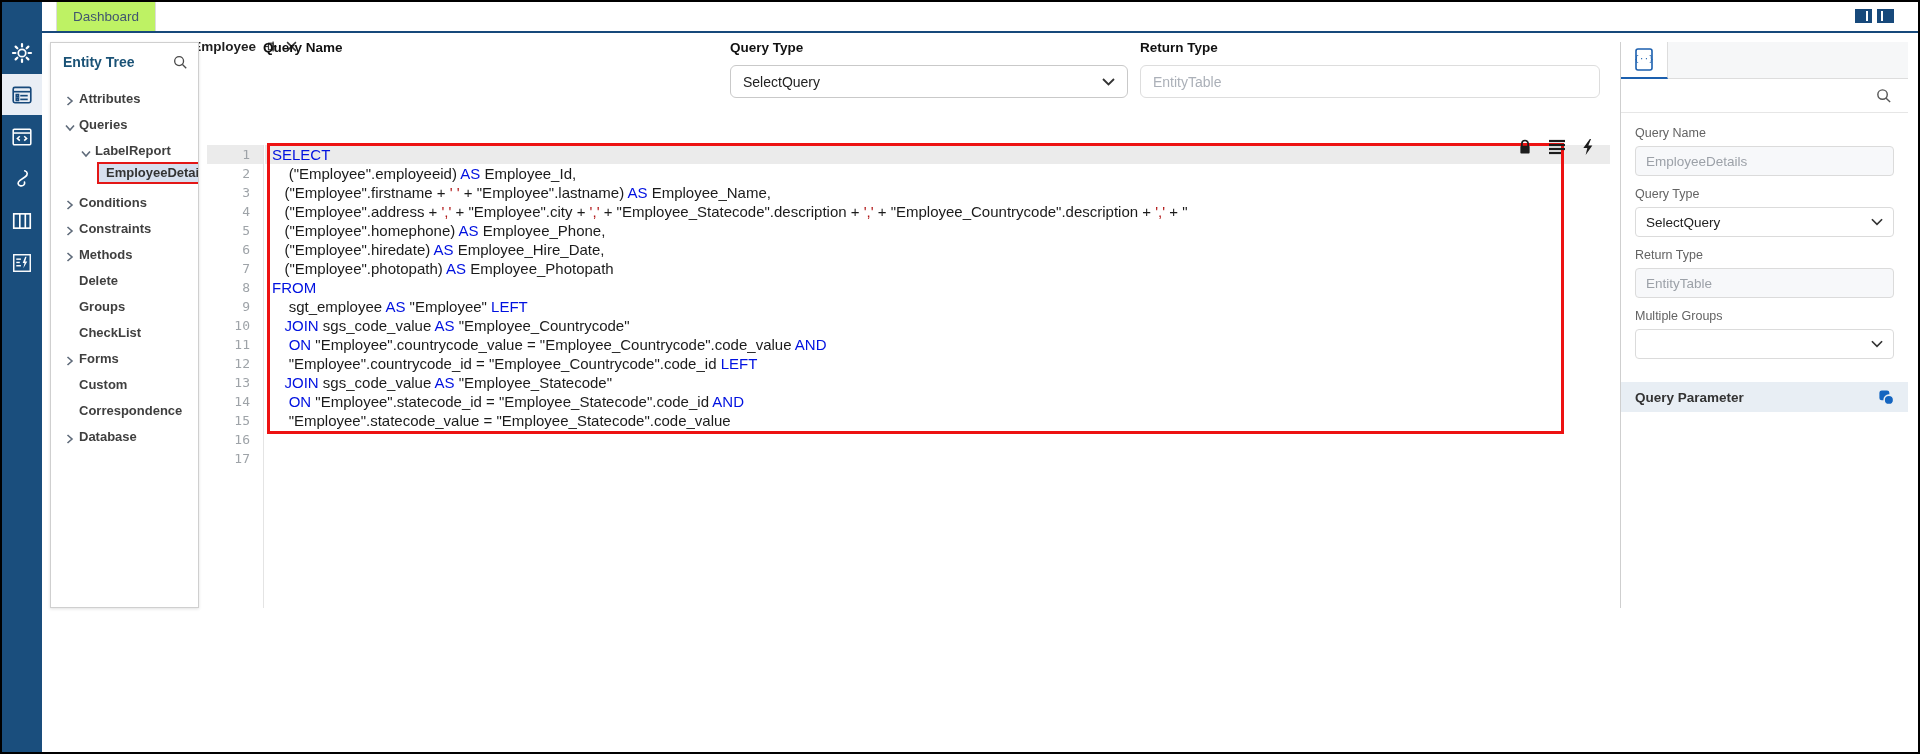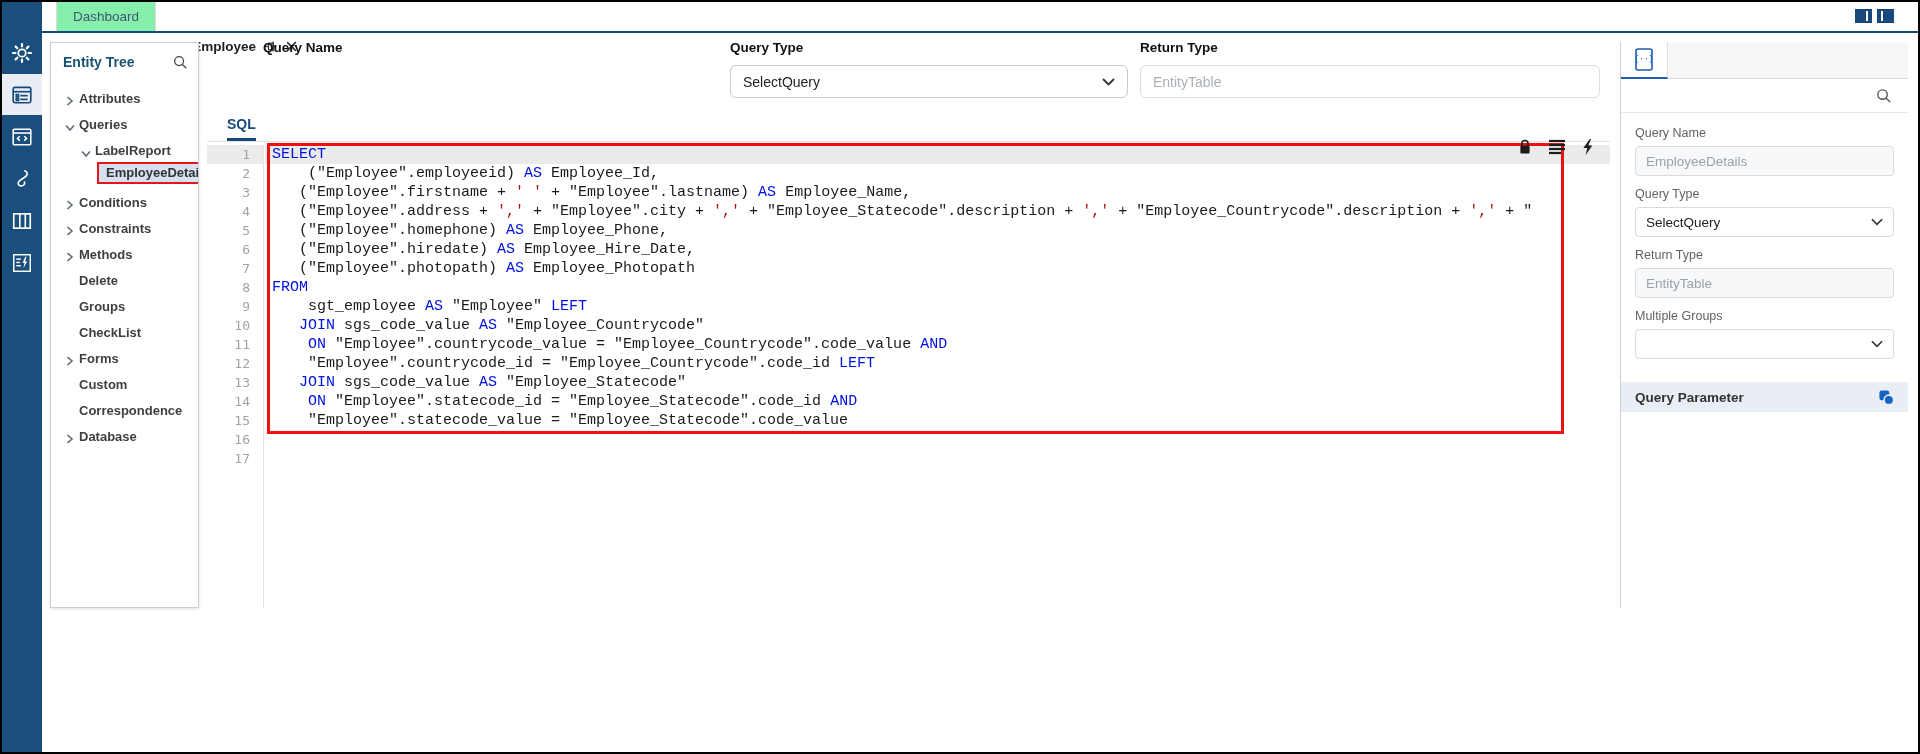--- a/index.html
+++ b/index.html
@@ -7,21 +7,21 @@
   body { font-family:"Liberation Sans", sans-serif; background:#fff; }
   .frame { position:relative; width:1920px; height:754px; border:2px solid #000; background:#fff; overflow:hidden; }
 
   
   .rail { position:absolute; left:0; top:0; width:40px; height:100%; background:#1A4E7D; }
   .rail-cell { position:absolute; left:0; width:40px; height:41px; display:flex; align-items:center; justify-content:center; cursor:pointer; }
   .rail-cell.active { background:#E9EEF5; }
 
   
   .tabbar { position:absolute; left:40px; top:0; right:0; height:31px; background:#fff; border-bottom:2px solid #17497B; display:flex; align-items:stretch; padding-left:14px; }
-  .tab { display:flex; align-items:center; gap:8px; padding:0 16px; font-size:13.5px; color:#41566F; border-right:1px solid #DCDCDC; cursor:pointer; background:#86efac; }
+  .tab { display:flex; align-items:center; gap:8px; padding:0 16px; font-size:13.5px; color:#41566F; border-right:1px solid #DCDCDC; cursor:pointer; background:#bef264; }
   .tab:first-child { border-left:1px solid #DCDCDC; }
   .tab.active { color:#1F1F1F; font-weight:700;margin-top:44px; }
   .win-icons { position:absolute; right:24px; top:7px; display:flex; gap:5px; }
   .win-ic { width:17px; height:14px; background:#17497B; position:relative; cursor:pointer; }
   .win-ic span { position:absolute; top:2px; bottom:2px; width:2px; background:#fff; }
   .win-ic.a span { right:4px; } .win-ic.b span { left:4px; }
 
   
   .entity-panel { position:absolute; left:48px; top:40px; width:149px; height:566px; background:#fff; border:1px solid #CFCFCF; box-shadow:0 1px 3px rgba(0,0,0,.12); overflow:hidden; }
   .entity-head { display:flex; align-items:center; justify-content:space-between; padding:11px 10px 7px 12px; }
@@ -46,21 +46,21 @@
 
   .sql-tabrow { position:absolute; top:76px; left:0; right:0; height:28px; border-bottom:1px solid #E4E4E4; }
   .sql-tab { position:absolute; left:20px; top:2px; font-size:14px; font-weight:600; color:#17497B; padding-bottom:6px; border-bottom:3px solid #17497B; cursor:pointer; }
   .ed-icons { position:absolute; right:16px; top:100px; display:flex; gap:15px; align-items:center; z-index:6; }
   .ed-icons .ic { cursor:pointer; display:inline-flex; }
 
   .code-area { position:absolute; top:107px; left:0; right:0; bottom:0; }
   .gutter { position:absolute; left:0; top:0; width:57px; bottom:0; border-right:1px solid #E4E4E4; }
   .ln-num { height:19px; line-height:19px; text-align:right; padding-right:13px; font-family:"DejaVu Sans Mono", monospace; font-size:13px; color:#9EA3A8; }
   .code-lines { position:absolute; left:58px; right:0; top:0; bottom:0; overflow:hidden; cursor:text; }
-  .code-line { height:19px; line-height:19px; white-space:pre; font-family:Liberation Mono, monospace; font-size:15px; color:#1B1B1B; padding-left:7px; }
+  .code-line { height:19px; line-height:19px; white-space:pre; font-family:Liberation Sans, sans-serif; font-size:15px; color:#1B1B1B; padding-left:7px; }
   .current { background:#EBEBEB; }
   .kw { color:#0011E0; }
   .str { color:#B01414; }
   .red-box { position:absolute; left:60px; top:105px; width:1297px; height:291px; border:3px solid #ED1212; z-index:5; pointer-events:none; }
 
   
   .rpanel { position:absolute; left:1618px; top:40px; width:288px; height:566px; background:#fff; border-left:1px solid #CFCFCF; }
   .rtabs { height:37px; display:flex; }
   .rtab-active { width:47px; display:flex; align-items:center; justify-content:center; border-right:1px solid #DDD; border-bottom:2px solid #1B5FAE; cursor:pointer; background:#fff; }
   .rtab-rest { flex:1; background:#F6F7F8; border-bottom:1px solid #DDD; }
@@ -303,23 +303,20 @@
         </div>
       </div>
       <div class="fgroup fg-rt">
         <span class="flabel">Return Type</span>
         <div class="finput ghost">
             <span>EntityTable</span>
           </div>
       </div>
     </div>
 
-    <div class="sql-tabrow">
-      <span class="sql-tab">SQL</span>
-    </div>
 
     <div class="ed-icons">
       <span class="ic">
         <svg width="16" height="18" viewBox="0 0 18 20">
             <path d="M5.5 9 V6.2 a3.5 3.5 0 0 1 7 0 V9" stroke="#1C1C1C" fill="none" stroke-width="1.9"></path>
             <rect x="3.8" y="8.6" width="10.4" height="8.6" rx="1" fill="#1C1C1C"></rect>
           </svg>
       </span>
       <span class="ic">
         <svg width="18" height="16" viewBox="0 0 18 16">

